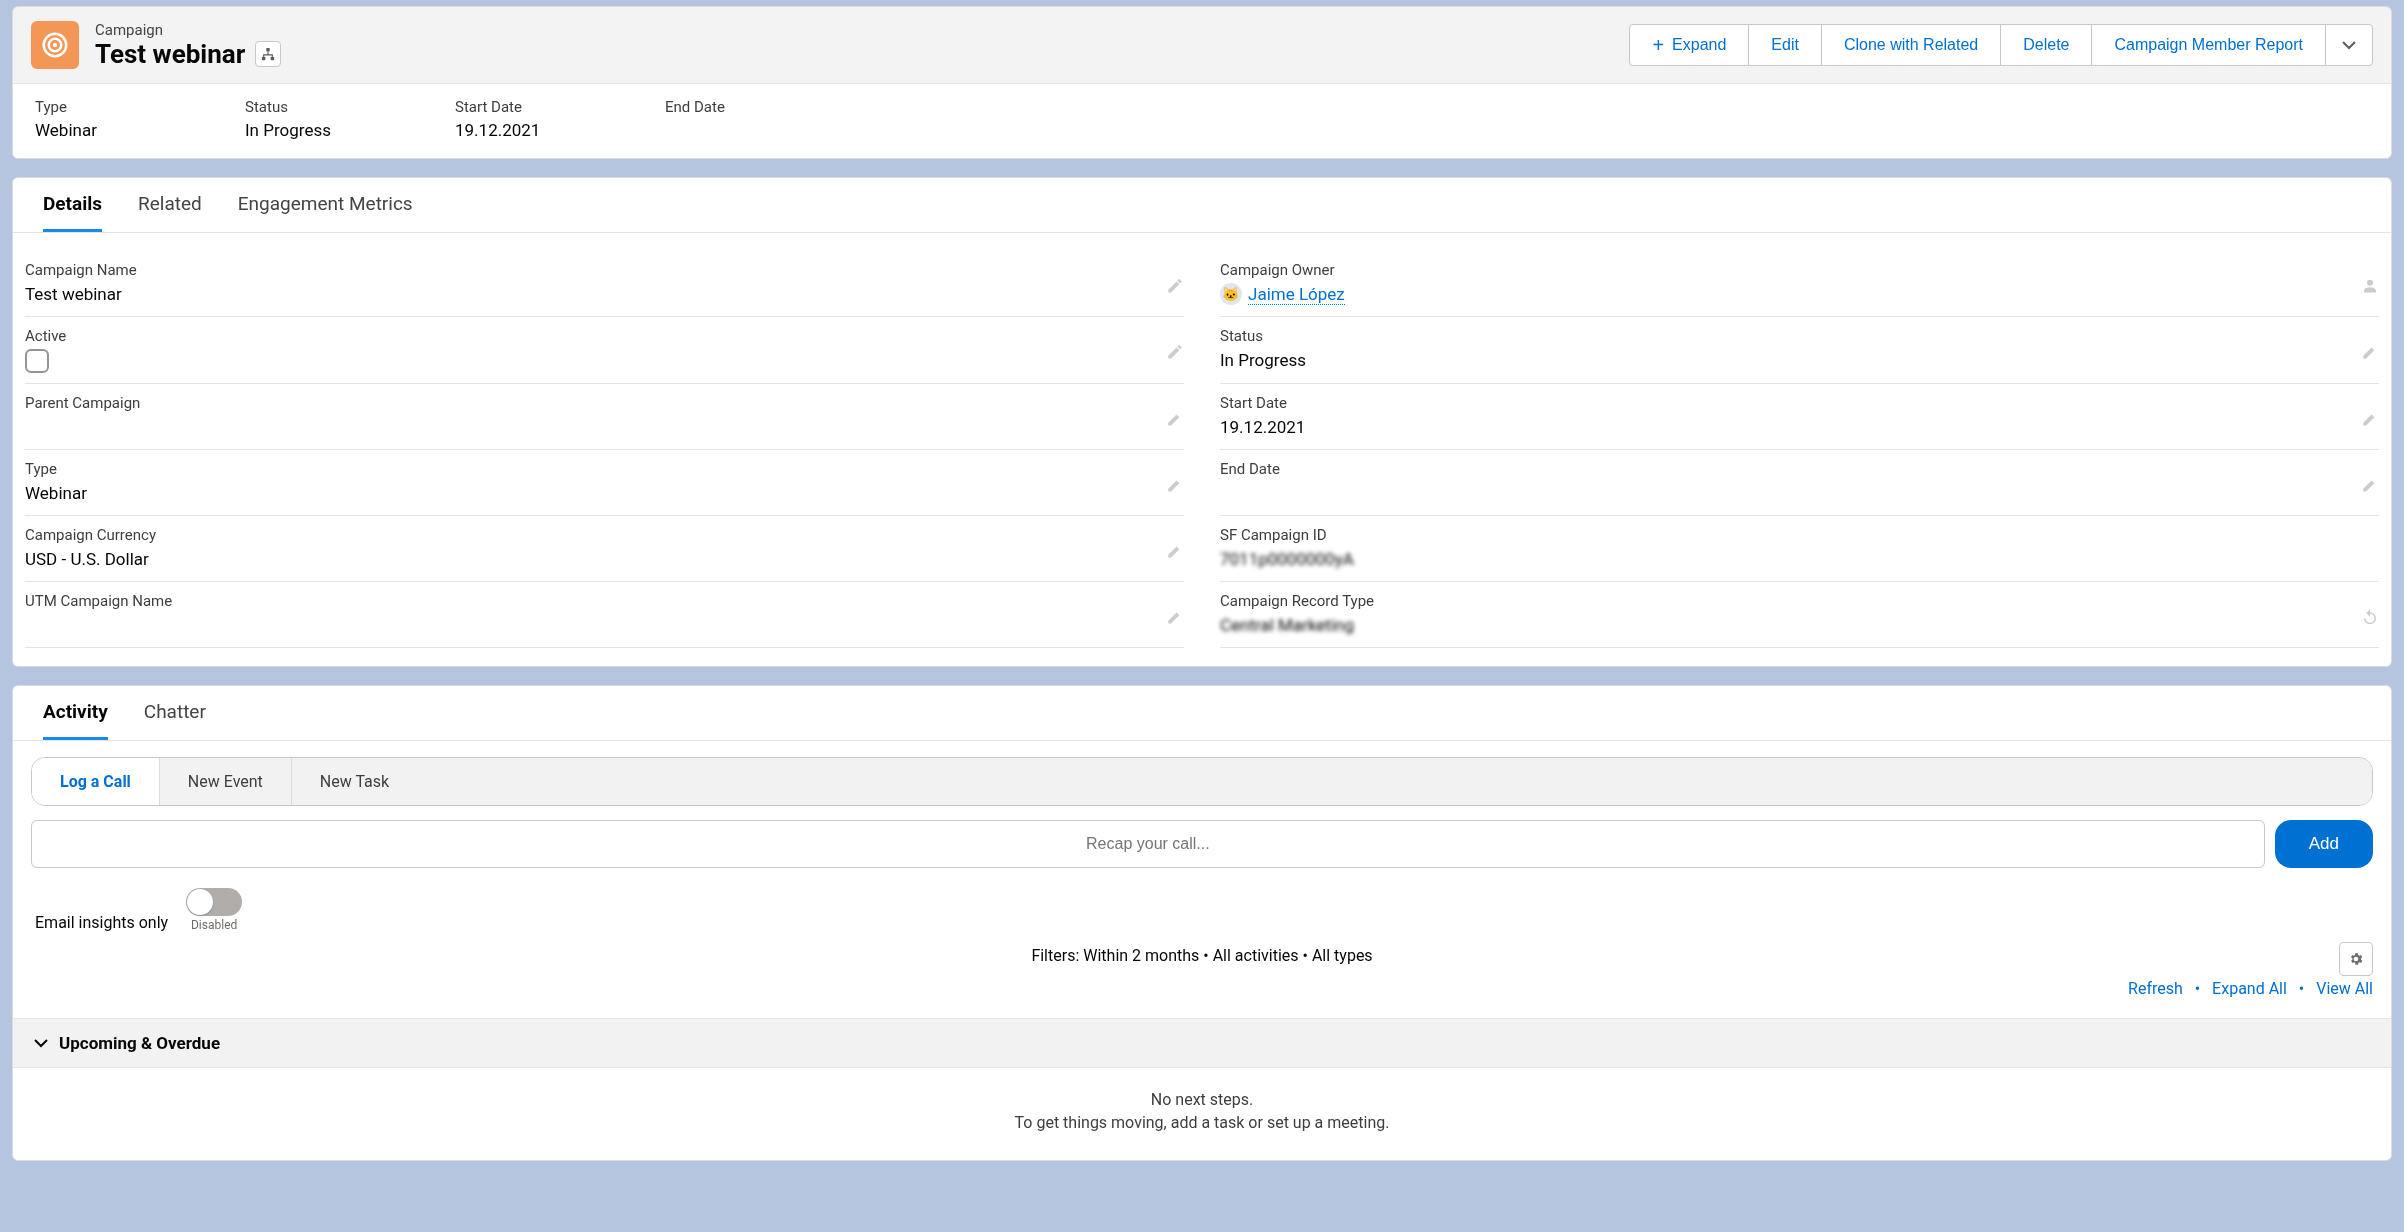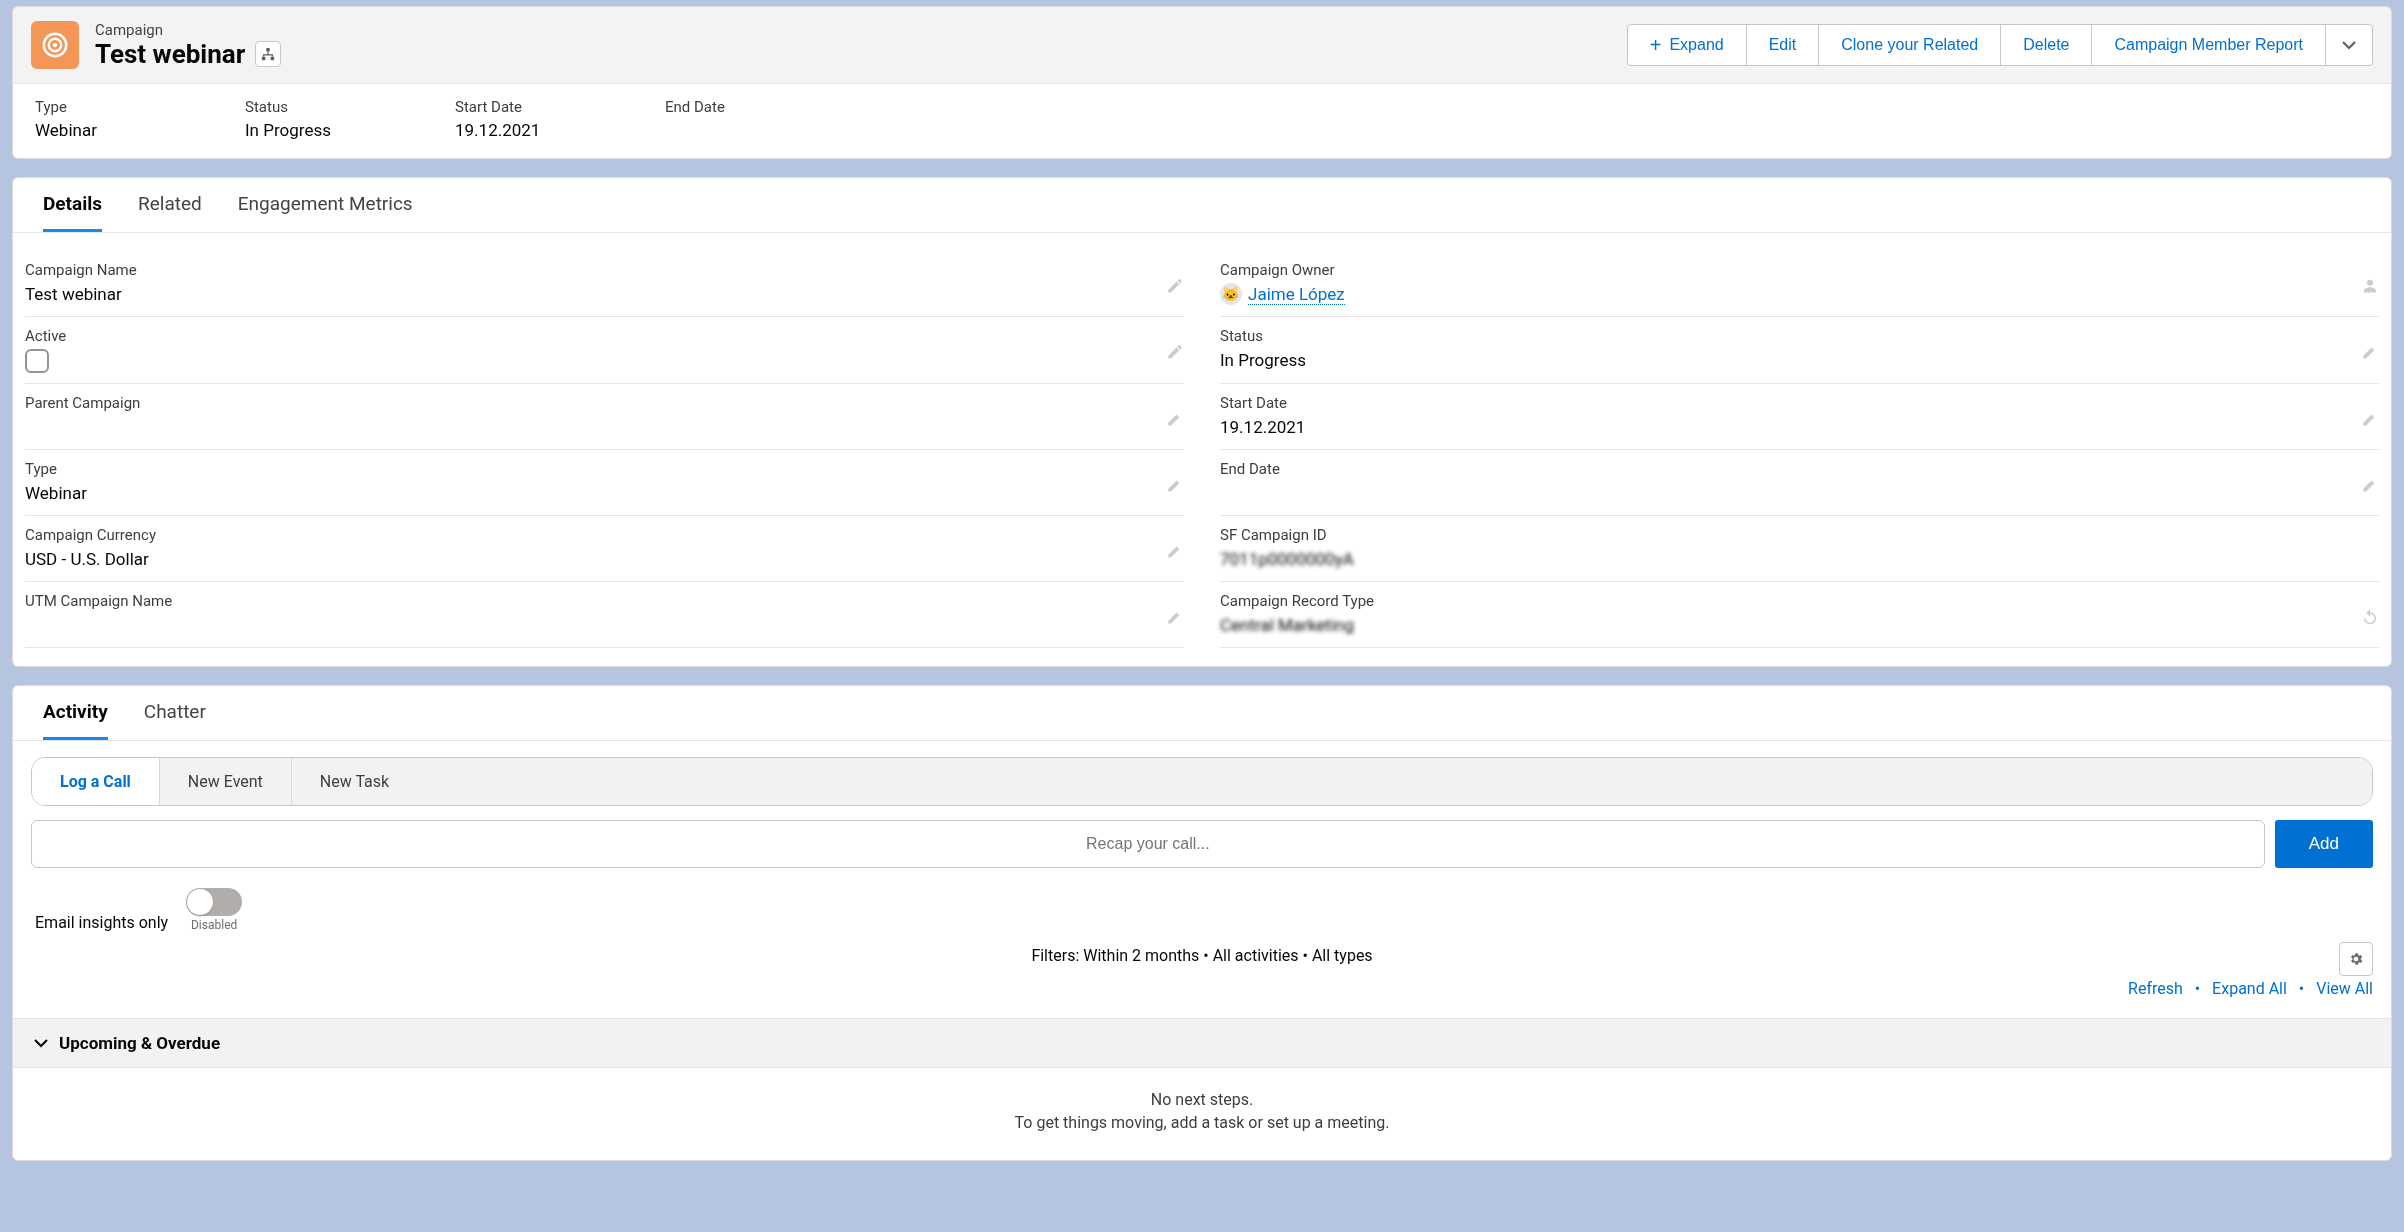--- a/index.html
+++ b/index.html
@@ -132,21 +132,21 @@
     background:#f3f2f2; border-right:1px solid #dddbda; cursor:pointer;
   }
   .subtab:last-child { border-right:none; flex:1; }
   .subtab.active { background:#fff; color:#0070d2; font-weight:700; }
   .call-row { display:flex; gap:10px; margin-top:14px; }
   .call-input {
     flex:1; border:1px solid #c9c7c5; border-radius:6px; padding:14px;
     font-size:16px; text-align:center; color:#706e6b; background:#fff;
   }
   .add-btn {
-    background:#0070d2; color:#fff; border:none; border-radius:3px;
+    background:#0070d2; color:#fff; border:none; border-radius:16px;
     padding: 0 34px; font-size:17px; cursor:pointer;
   }
   .toggle-row {
     display:flex; align-items:flex-end; gap:18px; margin-top:20px; padding:0 4px;
   }
   .toggle-label { font-size:16px; color:#080707; }
   .toggle-wrap { display:flex; flex-direction:column; align-items:center; gap:2px;}
   .toggle {
     width:56px; height:28px; background:#b0adab; border-radius:14px; position:relative; cursor:pointer;
   }
@@ -202,21 +202,21 @@
               </svg>
           </div>
         </div>
       </div>
       <div class="actions">
         <button class="btn">
           <span class="plus">+</span>
           <span>Expand</span>
         </button>
         <button class="btn">Edit</button>
-        <button class="btn">Clone your Related</button>
+        <button class="btn">Clone with Related</button>
         <button class="btn">Delete</button>
         <button class="btn last">Campaign Member Report</button>
         <div class="more-btn">
           <svg width="14" height="10" viewBox="0 0 14 10">
               <path d="M1 2l6 6 6-6" fill="none" stroke="#5c5c5c" stroke-width="2"></path>
             </svg>
         </div>
       </div>
     </div>
     <div class="header-highlights">

